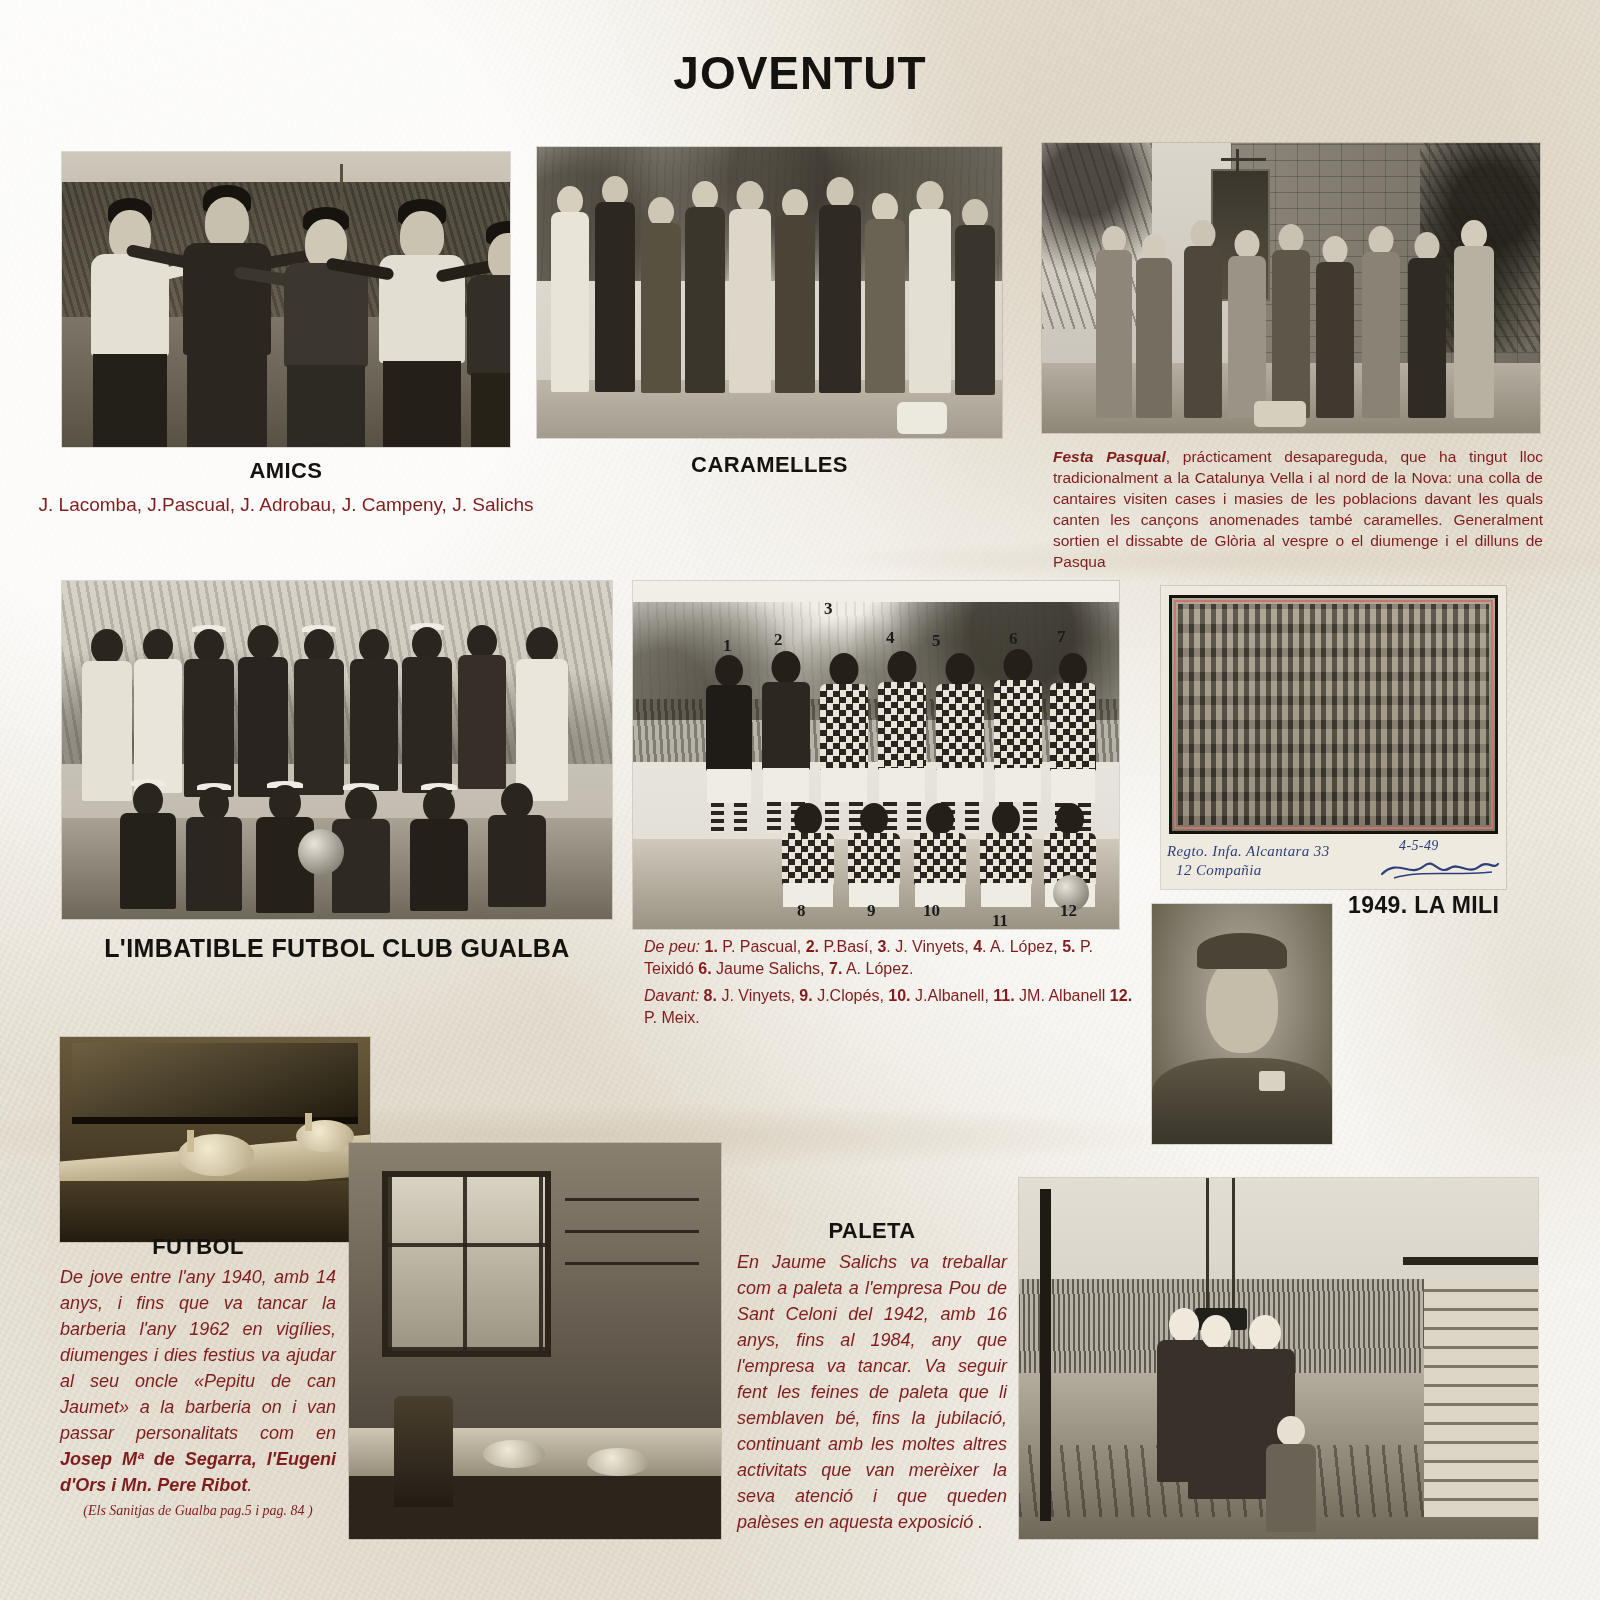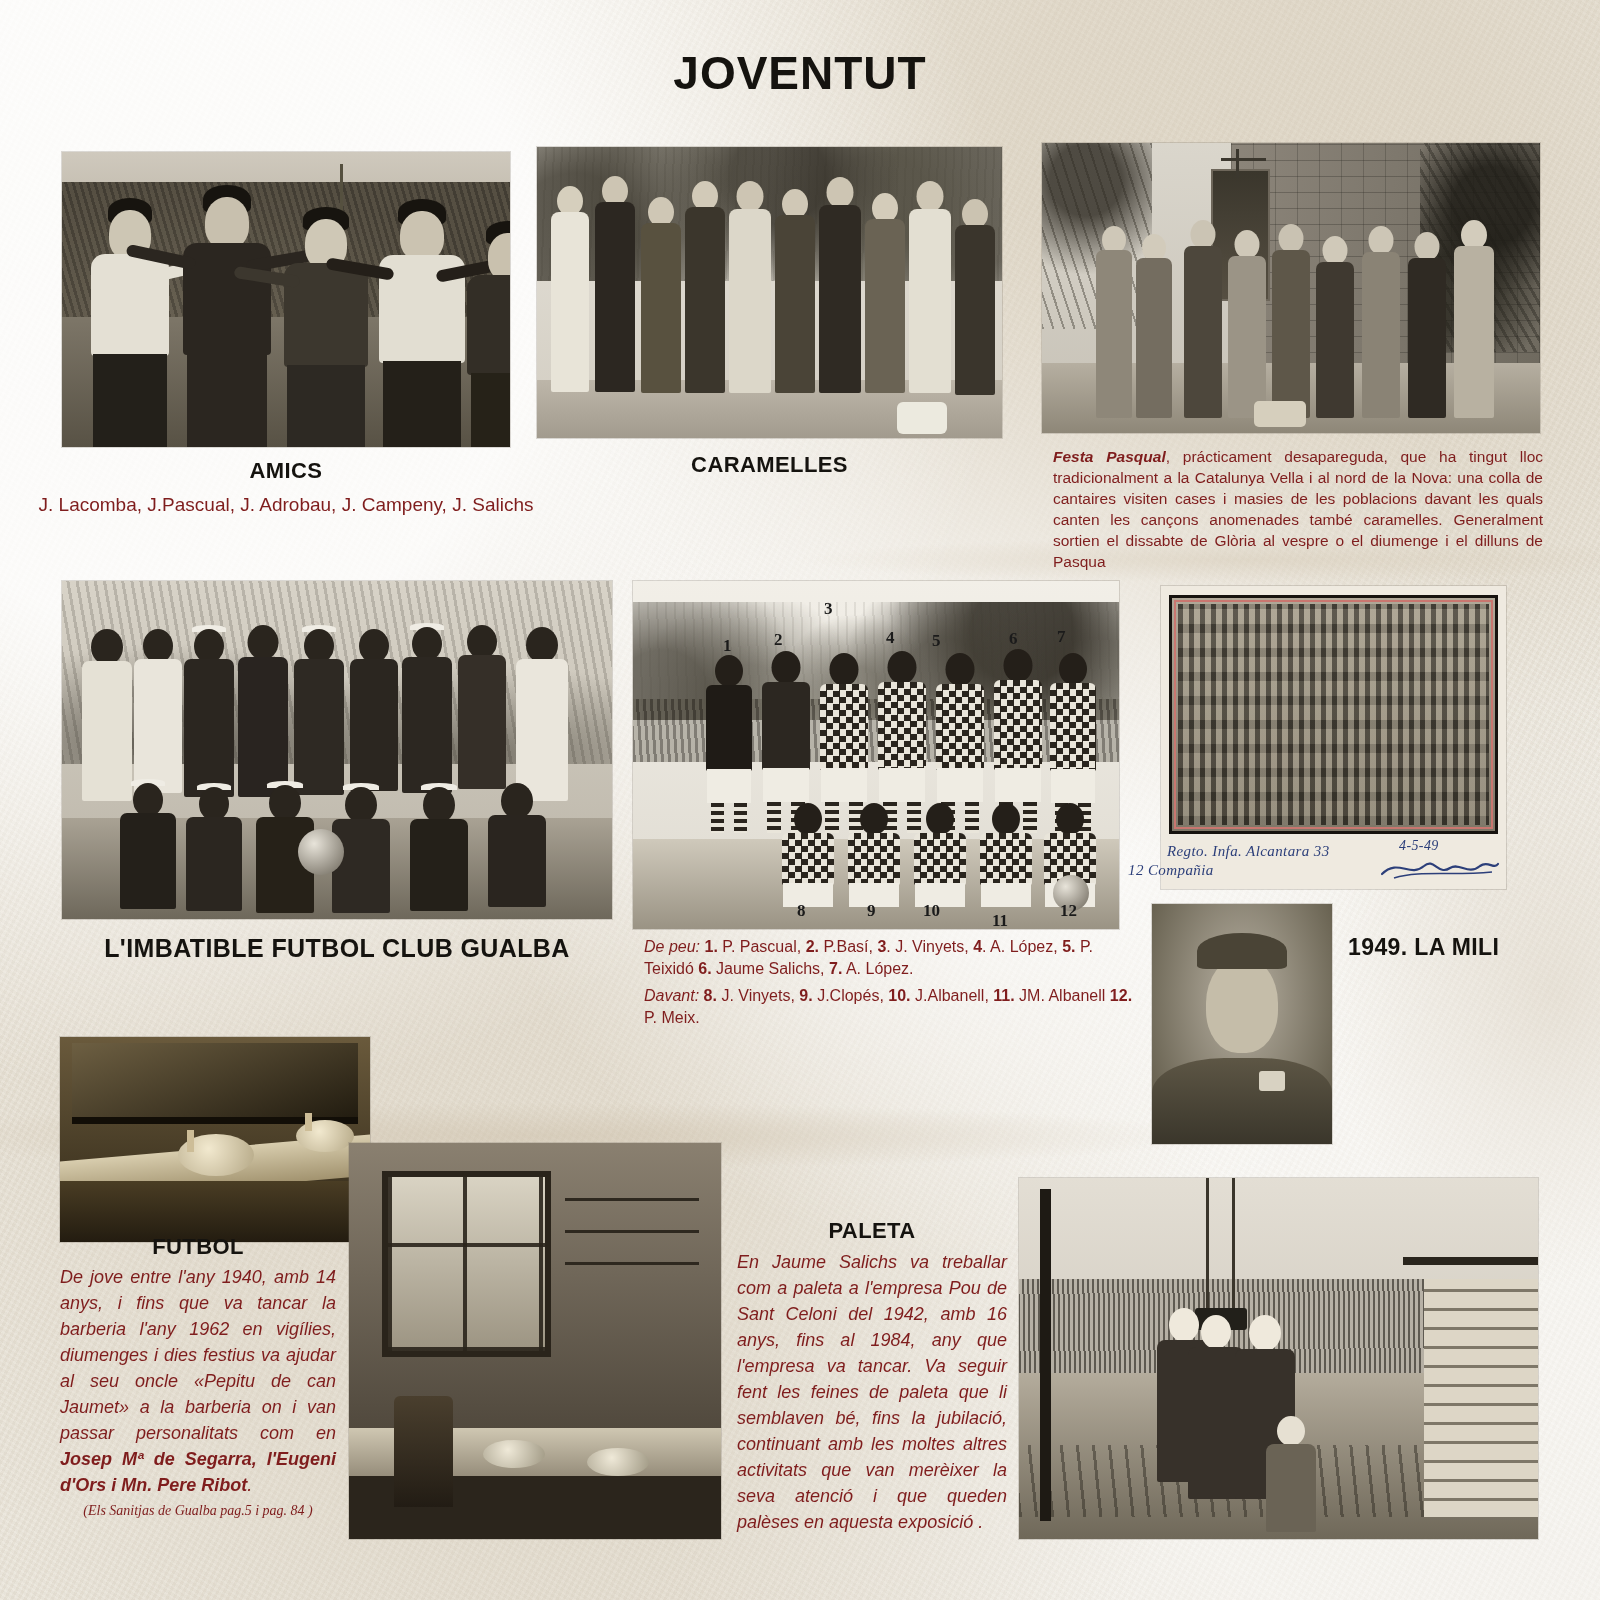--- a/index.html
+++ b/index.html
@@ -603,29 +603,29 @@
 </div>
 
 <div class="photo p-mili" style="left:1161px;top:586px;width:345px;height:303px;">
   <div class="scene">
     <div class="frame">
         <div class="rows"></div>
       </div>
   </div>
 </div>
 <div class="mili-hand" style="left:1167px;top:843px;">Regto. Infa. Alcantara 33</div>
-<div class="mili-hand" style="left:1128px;top:862px;">12 Compañia</div>
+<div class="mili-hand" style="left:1176px;top:862px;">12 Compañia</div>
 <div class="mili-hand" style="left:1399px;top:838px;font-size:14px;">4-5-49</div>
 <div class="mili-sig" style="left:1380px;top:852px;width:120px;height:30px;">
   <svg width="120" height="30" viewBox="0 0 120 30">
     <path d="M2 22 C 18 6, 30 26, 44 14 C 54 5, 58 24, 70 16 C 80 10, 88 24, 100 14 C 108 8, 114 18, 118 12" fill="none" stroke="#2c3f7a" stroke-width="2.2" stroke-linecap="round"></path>
     <path d="M14 26 C 40 18, 70 24, 112 20" fill="none" stroke="#2c3f7a" stroke-width="1.6"></path>
   </svg>
 </div>
-<div class="cap-title" style="left:1348px;top:934px;font-size:23px;">1949. LA MILI</div>
+<div class="cap-title" style="left:1348px;top:892px;font-size:23px;">1949. LA MILI</div>
 
 <div class="photo p-sold" style="left:1152px;top:904px;width:180px;height:240px;">
   <div class="scene">
     <div class="bg"></div>
       <div class="tunic"></div>
       <div class="head"></div>
       <div class="cap"></div>
     <div class="badge"></div>
   </div>
 </div>

